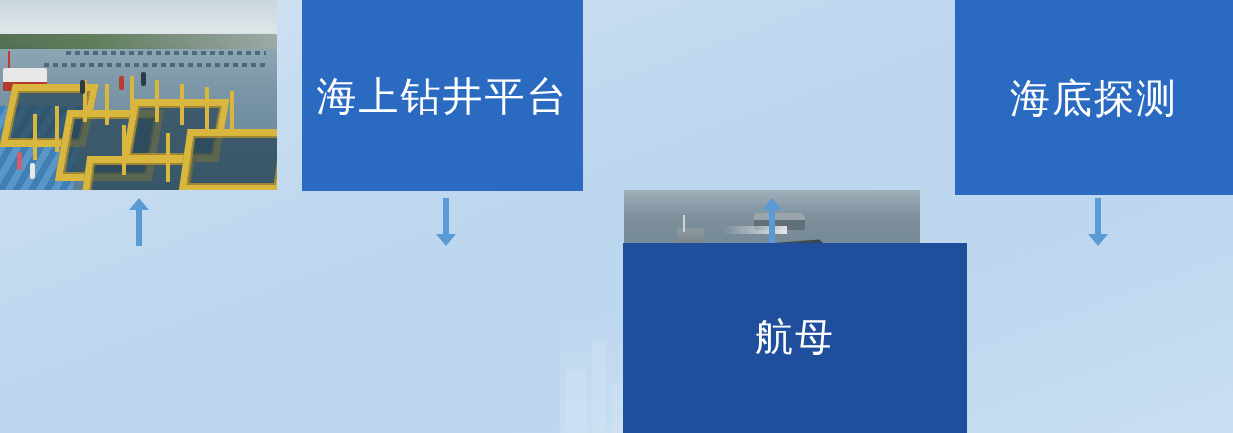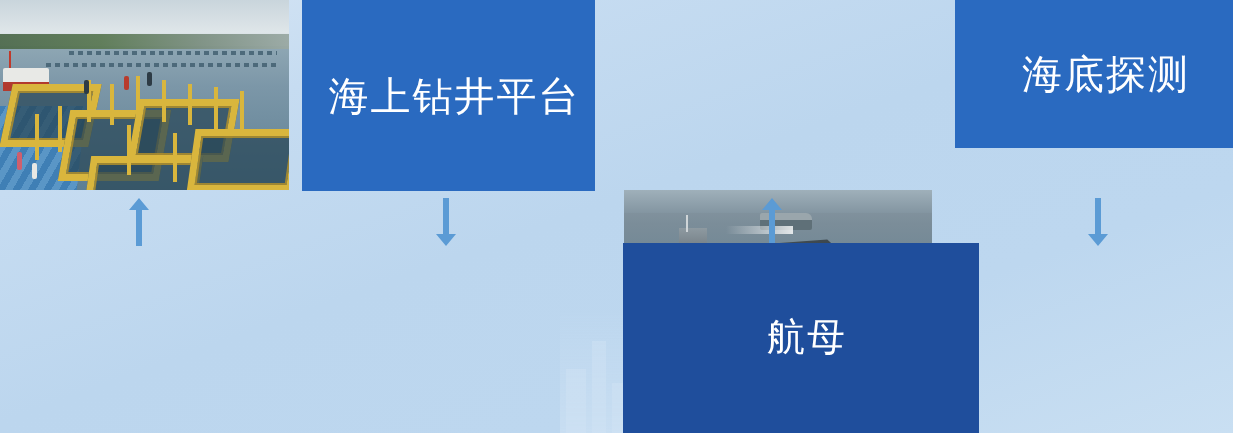--- a/index.html
+++ b/index.html
@@ -40,21 +40,20 @@
   .bg-watermark .b {
     position: absolute;
     bottom: 0;
     background: rgba(255,255,255,.45);
   }
 
   
   .cell {
     position: absolute;
     overflow: hidden;
-    padding-left: 12px;
   }
 
   
   .tile {
     display: flex;
     align-items: center;
     justify-content: center;
   }
   .tile-label {
     color: #ffffff;
@@ -204,21 +203,21 @@
     <div class="jet" style="left:40%;top:44%;width:32px;height:17px;transform:rotate(22deg)"></div>
     <div class="jet" style="left:50%;top:50%;width:32px;height:17px;transform:rotate(22deg)"></div>
     <div class="jet" style="left:60%;top:56%;width:30px;height:16px;transform:rotate(22deg)"></div>
     <div class="jet" style="left:34%;top:54%;width:30px;height:16px;transform:rotate(18deg)"></div>
     <div class="jet" style="left:44%;top:60%;width:30px;height:16px;transform:rotate(18deg)"></div>
     <div class="jet" style="left:55%;top:66%;width:28px;height:15px;transform:rotate(18deg)"></div>
     <div class="jet" style="left:24%;top:46%;width:28px;height:15px;transform:rotate(26deg)"></div>
     <div class="bow-wake"></div>
   </div>
 
-  <div class="cell tile top" style="left:955px; top:0px; width:278px; height:148px;">
+  <div class="cell tile top" style="left:955px; top:0px; width:278px; height:195px;">
     <span class="tile-label">海底探测</span>
   </div>
 
   <div class="arrow" style="left:128px; top:198px;">
     <svg width="22" height="48" viewBox="0 0 22 48">
       <path d="M11 0 L21 12 L14 12 L14 48 L8 48 L8 12 L1 12 Z" fill="#5b9bd5"></path>
     </svg>
   </div>
 
   <div class="arrow" style="left:435px; top:198px;">

